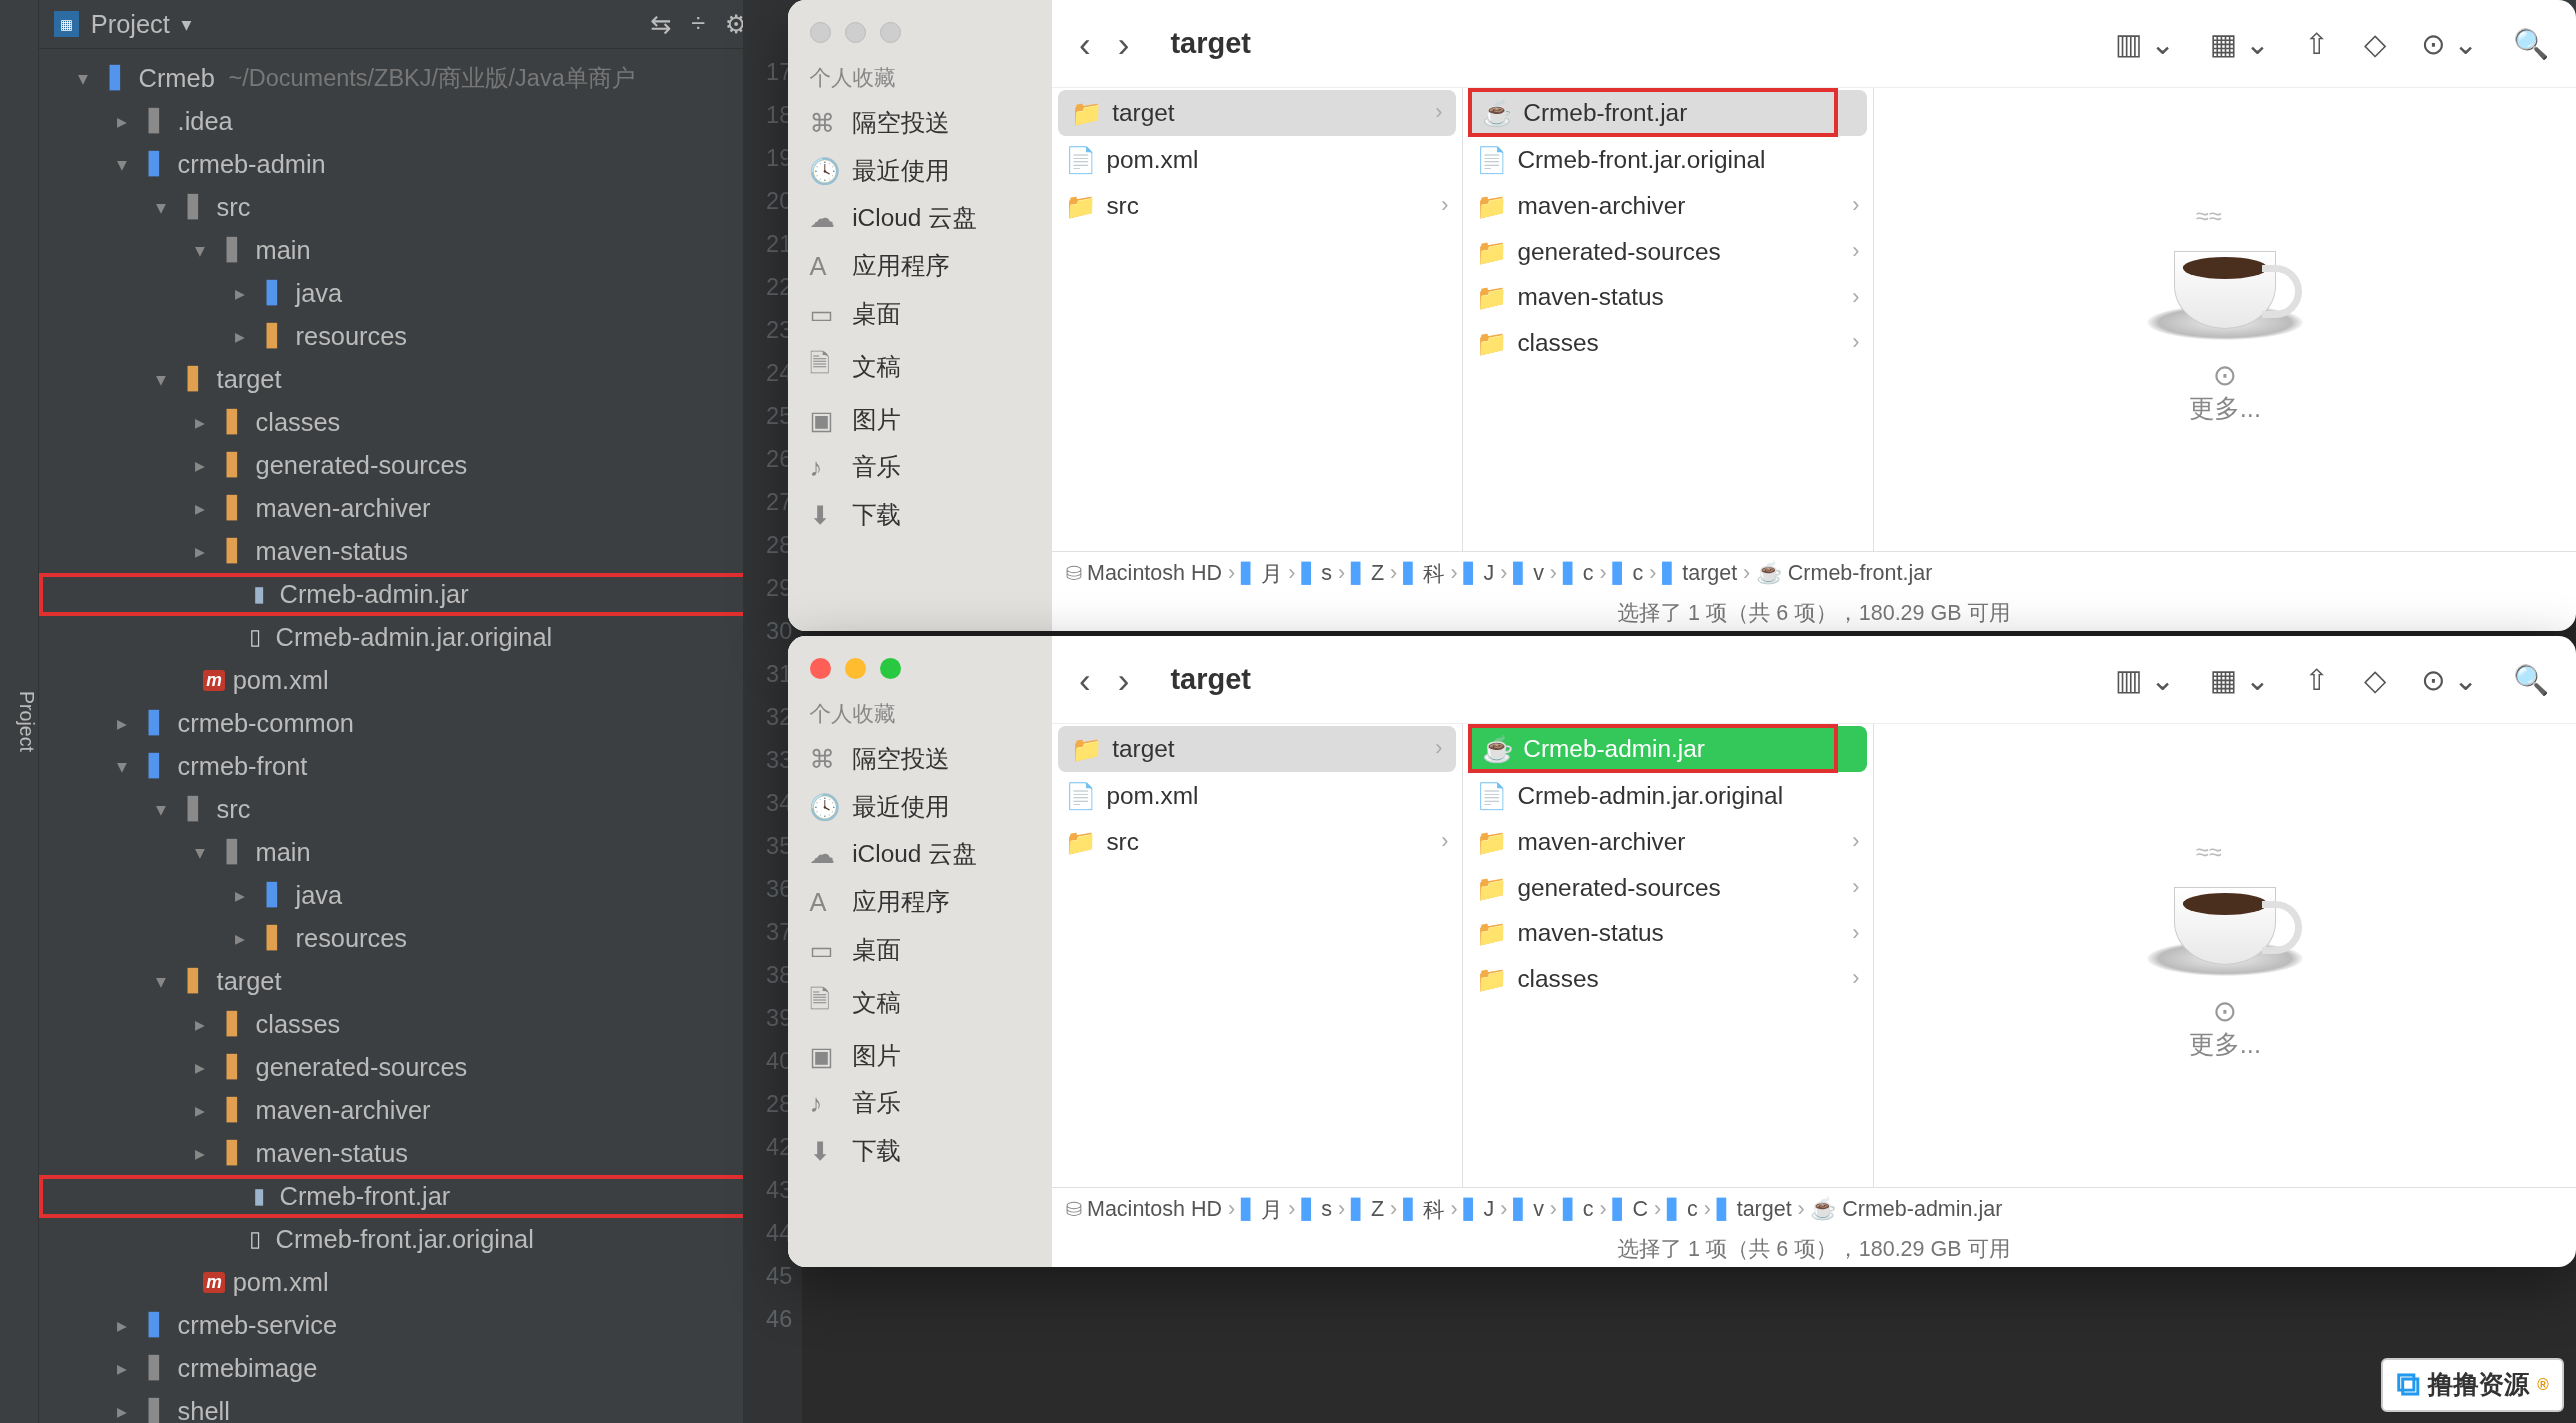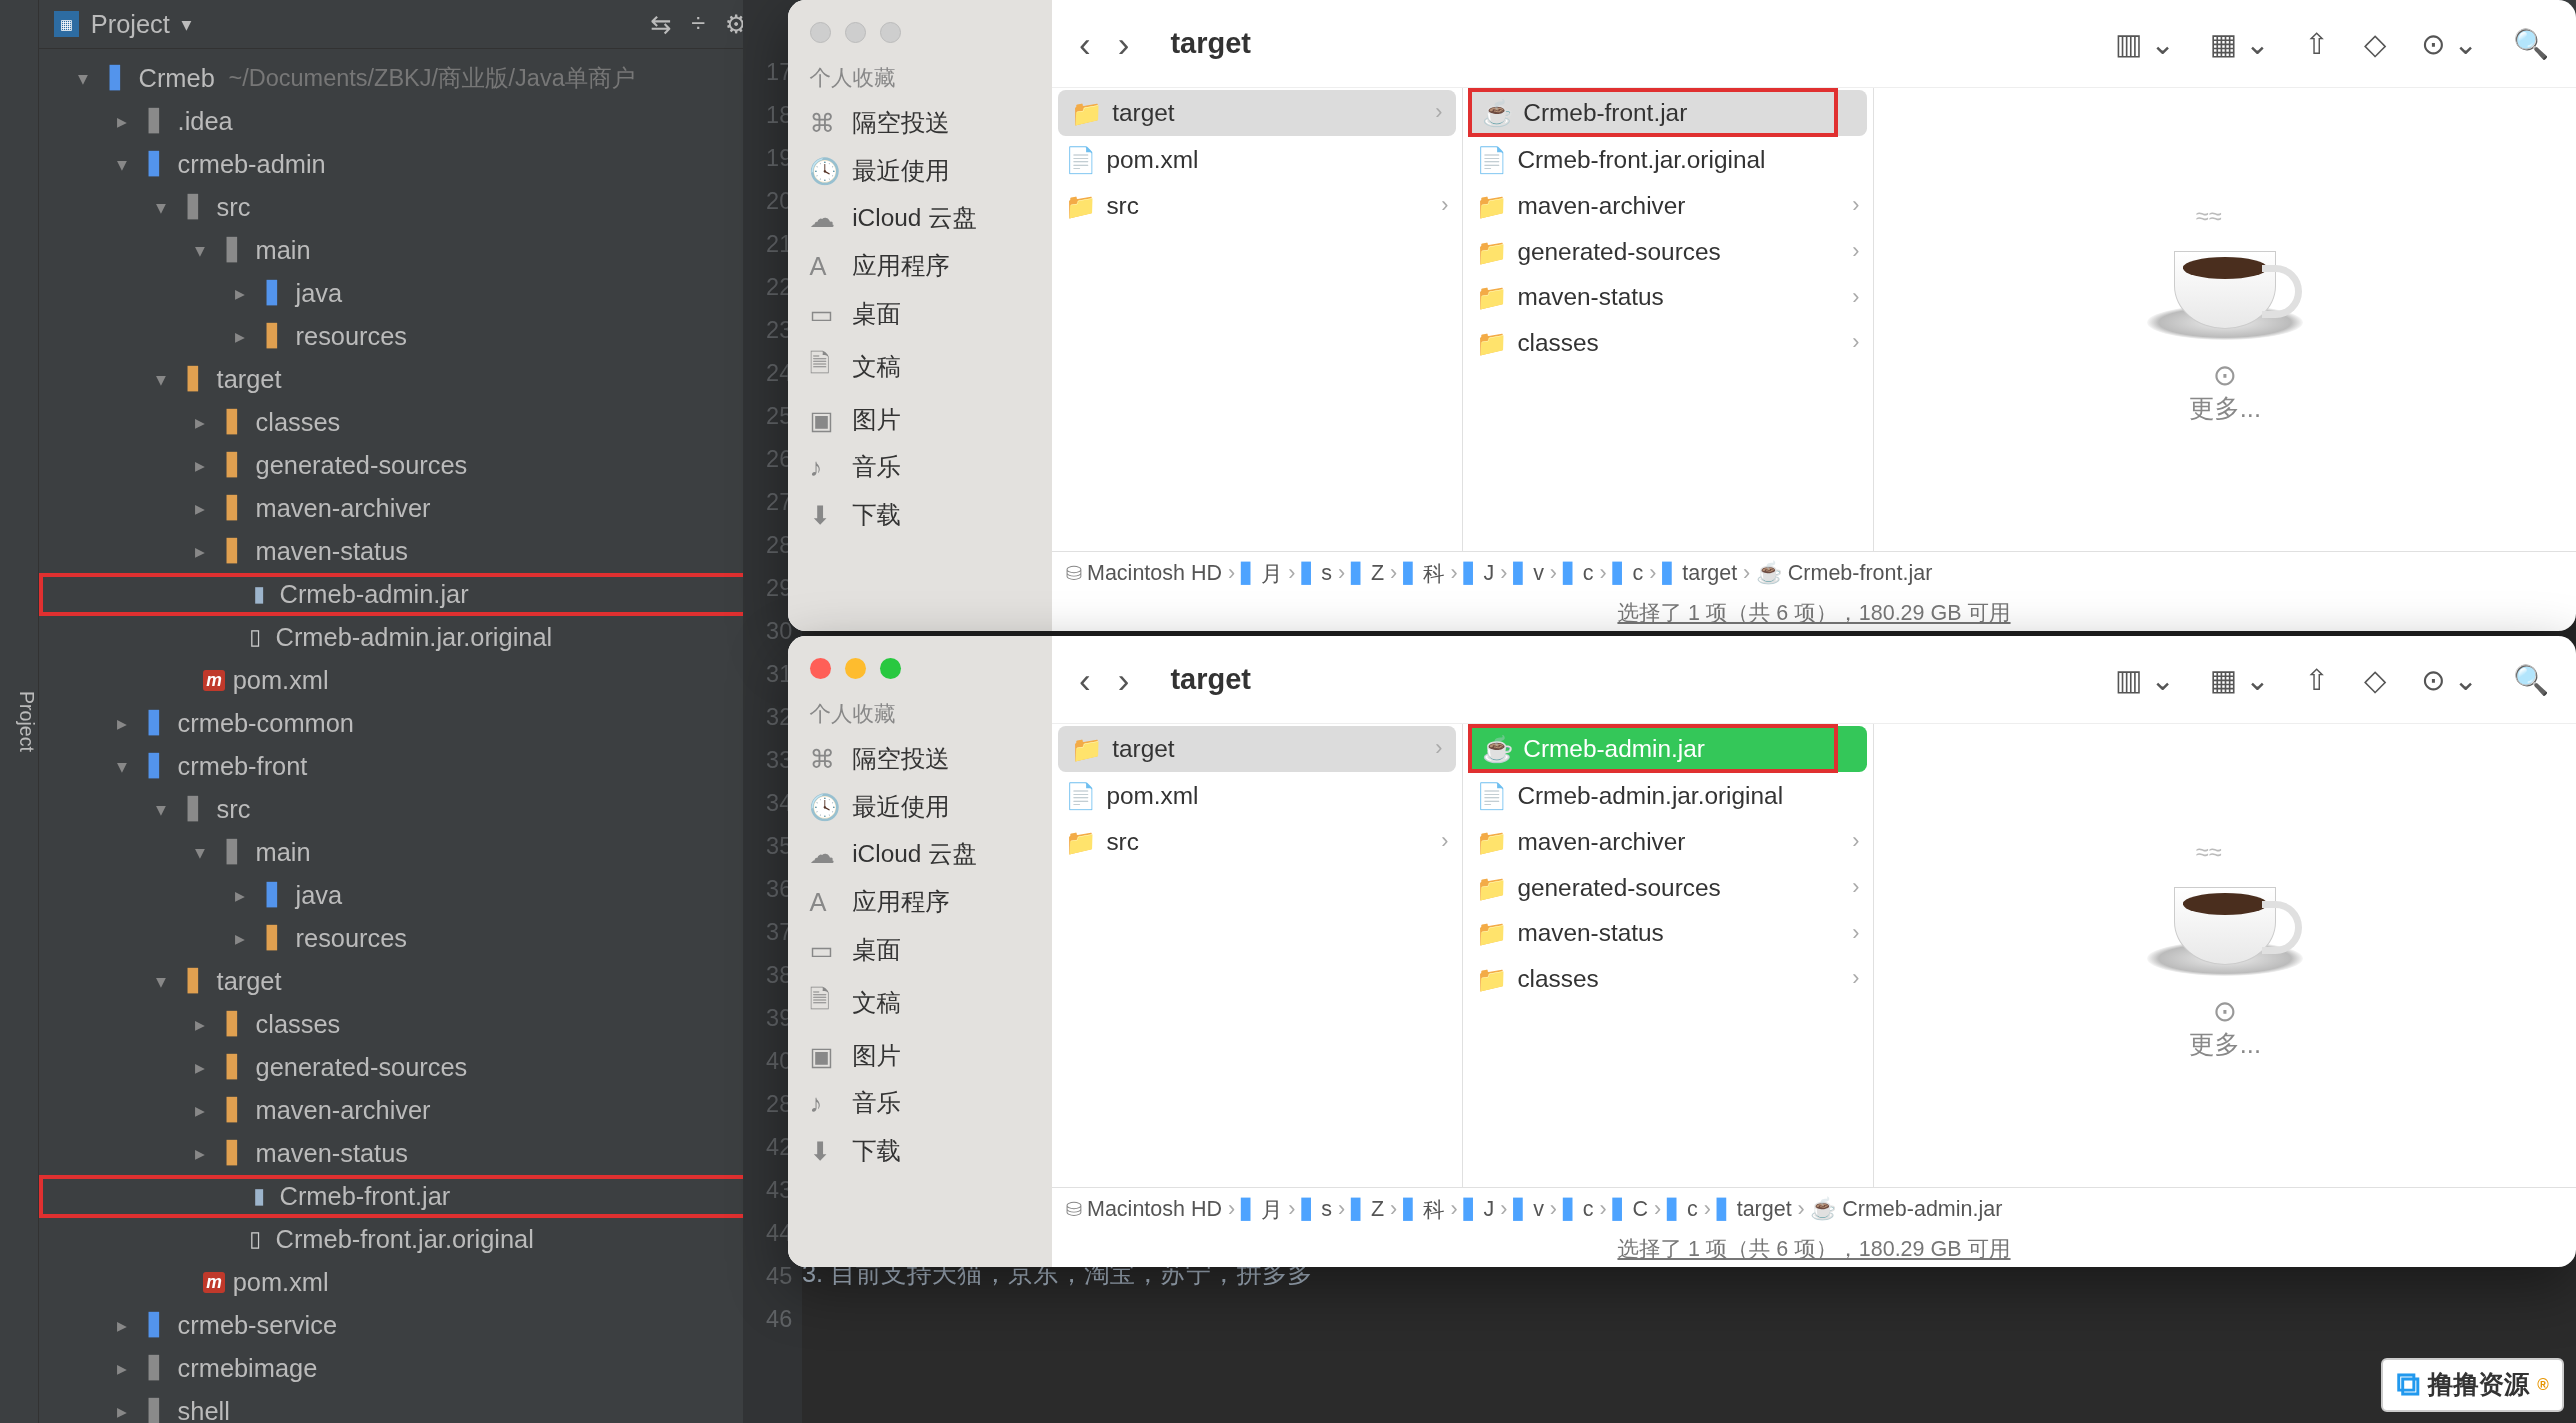--- a/index.html
+++ b/index.html
@@ -71,21 +71,21 @@
     .col-item .ficon { width: 29px; font-size: 25.4px; color: #4da3ff; }
     .col-item .ficon.doc { color: #999; }
     .col-item .ficon.jar { color: #888; }
     .col-item .chev { margin-left: auto; color: #aaa; font-size: 21.5px; }
     .finder-highlight-red { position:absolute; border:4.9px solid #e03030; pointer-events:none; }
     
     .finder-path { height: 43px; border-top: 1px solid #e0e0e0; display: flex; align-items: center; padding: 0 13.7px; font-size: 21.5px; color: #555; gap: 5.9px; overflow: hidden; white-space: nowrap; }
     .finder-path .pseg { display: inline-flex; align-items: center; gap: 4.9px; }
     .finder-path .picon { color: #4da3ff; font-size: 19.6px; }
     .finder-path .pdisk { color: #888; font-size: 19.6px; }
-    .finder-status { height: 37px; font-size: 21.5px; color: #777; text-align: center; display: flex; align-items: center; justify-content: center; text-decoration: underline; }
+    .finder-status { height: 37px; font-size: 21.5px; color: #777; text-align: center; display: flex; align-items: center; justify-content: center; }
     
     .coffee { width: 156px; height: 127px; position: relative; }
     .saucer { position: absolute; bottom: 0; left: 0; width: 156px; height: 35px; background: radial-gradient(ellipse at center, #ddd 20%, #bbb 60%, transparent 72%); border-radius: 50%; }
     .cup { position: absolute; bottom: 11.7px; left: 27px; width: 102px; height: 78px; background: linear-gradient(#fff, #e8e8e8); border-radius: 0 0 51px 51px / 0 0 43px 43px; border: 1px solid #ccc; }
     .cup::before { content:""; position:absolute; left:7.8px; top:5.9px; right:7.8px; height:21.5px; background:#4a2e1e; border-radius:50%; }
     .cup::after { content:""; position:absolute; right:-27px; top:13.7px; width:33px; height:39px; border:7.8px solid #e0e0e0; border-left:none; border-radius:0 29px 29px 0; }
     .steam { position:absolute; left:49px; top:-9.8px; width:59px; height:29px; color:#bbb; font-size:23.5px; }
     .preview-more { color:#888; font-size:25.4px; margin-top:17.6px; text-align:center; }
     .preview-more-icon { font-size:29px; color:#999; }
     
@@ -309,21 +309,20 @@
     <div>28</div>
     <div>42</div>
     <div>43</div>
     <div>44</div>
     <div>45</div>
     <div>46</div>
   </div>
 
 <div class="editor-content">
   <div id="code-lines">
-      <div><span class="num">3. </span>目前支持天猫，京东，淘宝，苏宁，拼多多</div>
     </div>
 </div>
 
 <div class="finder top">
   <div class="traffic inactive">
       <span></span>
       <span></span>
       <span></span>
     </div>
   <div class="finder-sidebar">

